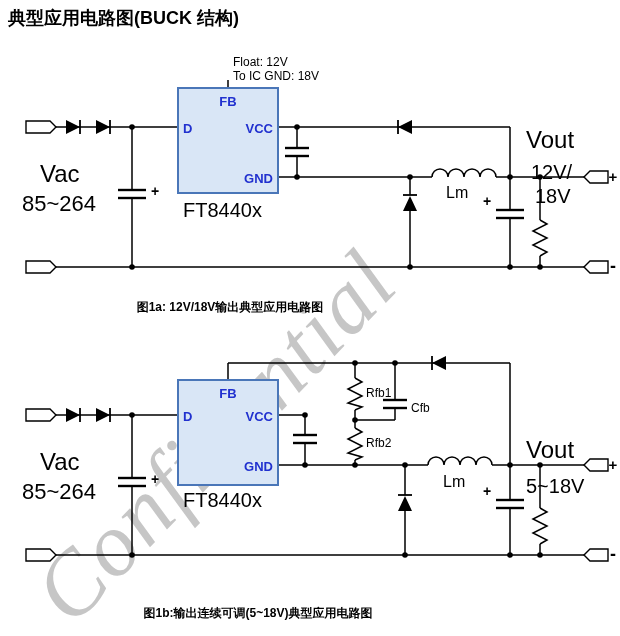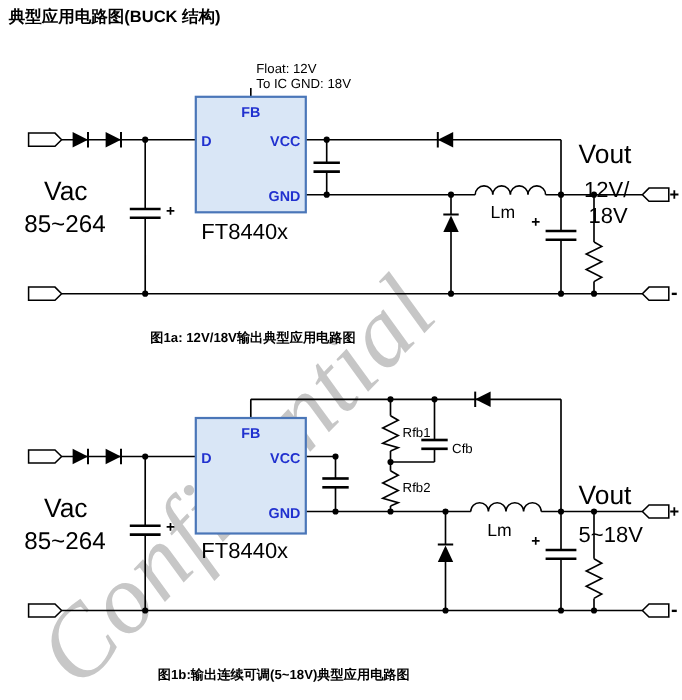--- a/index.html
+++ b/index.html
@@ -1,18 +1,18 @@
 <!DOCTYPE html>
 <html><head>
 <meta charset="utf-8">
 <style>
   html,body{margin:0;padding:0;background:#ffffff;}
   .page{position:relative;width:620px;height:636px;background:#fff;overflow:hidden;
         font-family:"Liberation Sans",sans-serif;}
-  .title{position:absolute;left:8px;top:6px;font-size:15px;font-weight:bold;color:#000;}
+  .title{position:absolute;left:8px;top:6px;font-size:18px;font-weight:bold;color:#000;}
   svg{position:absolute;left:0;top:30px;}
   svg text{font-family:"Liberation Sans",sans-serif;fill:#000;}
   .w{stroke:#000;stroke-width:1.5;fill:none;}
   .plate{stroke:#000;stroke-width:2.4;fill:none;}
   .bar{stroke:#000;stroke-width:1.8;fill:none;}
   .tri{fill:#000;stroke:none;}
   .res{stroke:#000;stroke-width:1.5;fill:none;}
   .term{fill:#fff;stroke:#000;stroke-width:1.4;}
   .dot{fill:#000;}
   .ic{fill:#d9e6f6;stroke:#4a76b8;stroke-width:2;}

